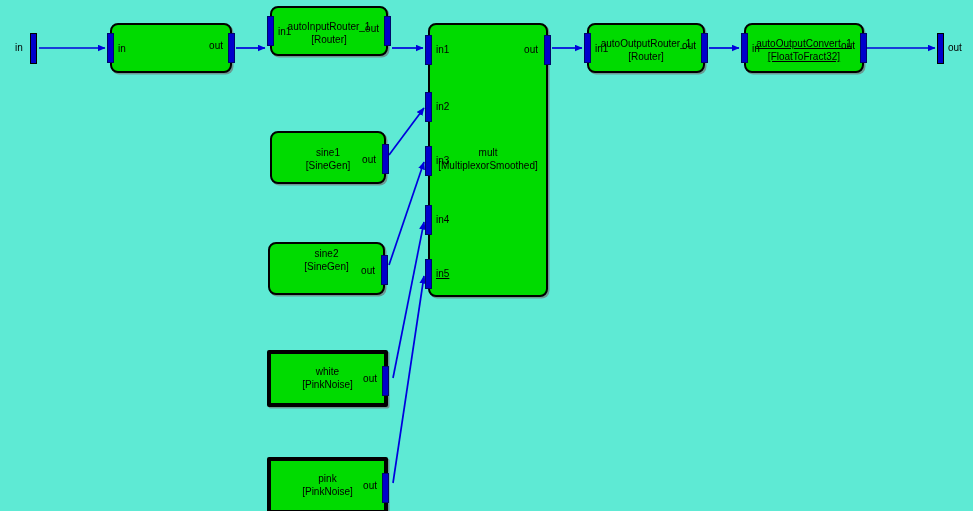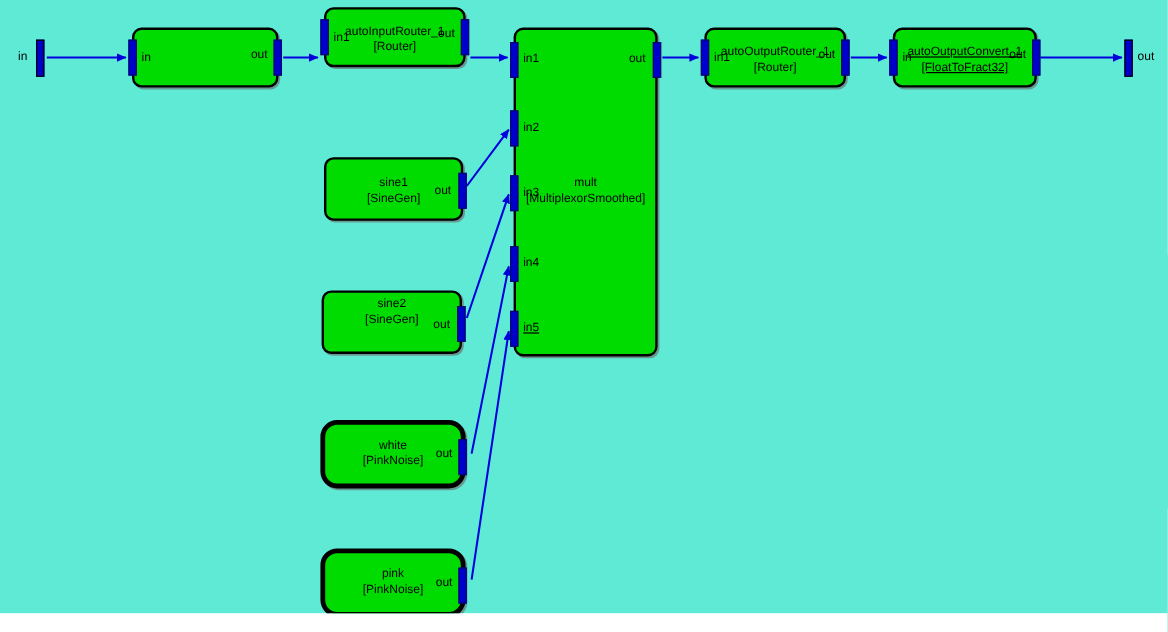--- a/index.html
+++ b/index.html
@@ -14,21 +14,21 @@
     color: #000000;
   }
   #wires { position: absolute; left: 0; top: 0; width: 973px; height: 527px; }
   .block {
     position: absolute;
     background: #00db00;
     border: 2px solid #000000;
     border-radius: 8px;
     box-shadow: 1.5px 1.5px 0 rgba(110,110,110,0.65);
   }
-  .block.thick { border-width: 4px; border-radius: 14px; }
+  .block.thick { border-width: 4px; border-radius: 2px; }
   .title {
     position: absolute;
     left: 0; right: 0;
     text-align: center;
     line-height: 13px;
     pointer-events: none;
   }
   .pbar {
     position: absolute;
     width: 7px; height: 30px;

